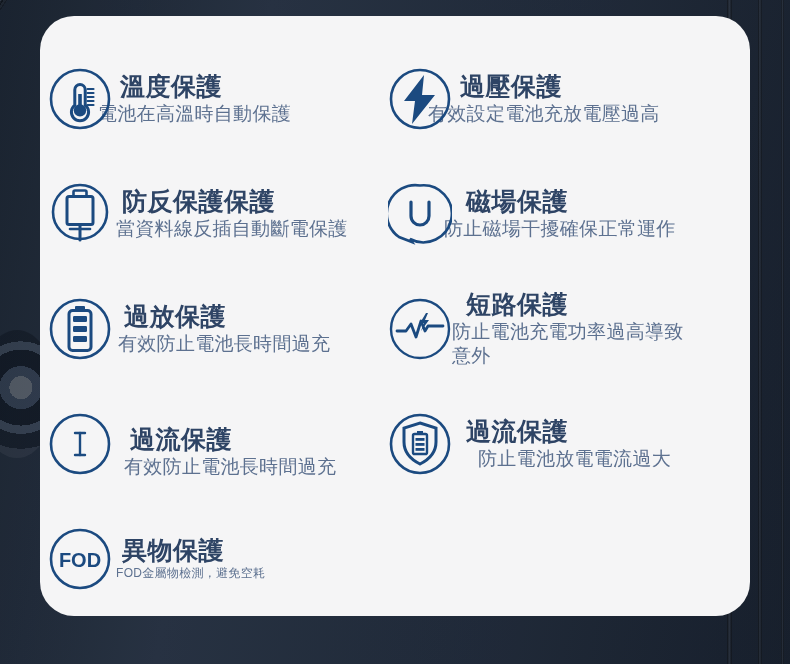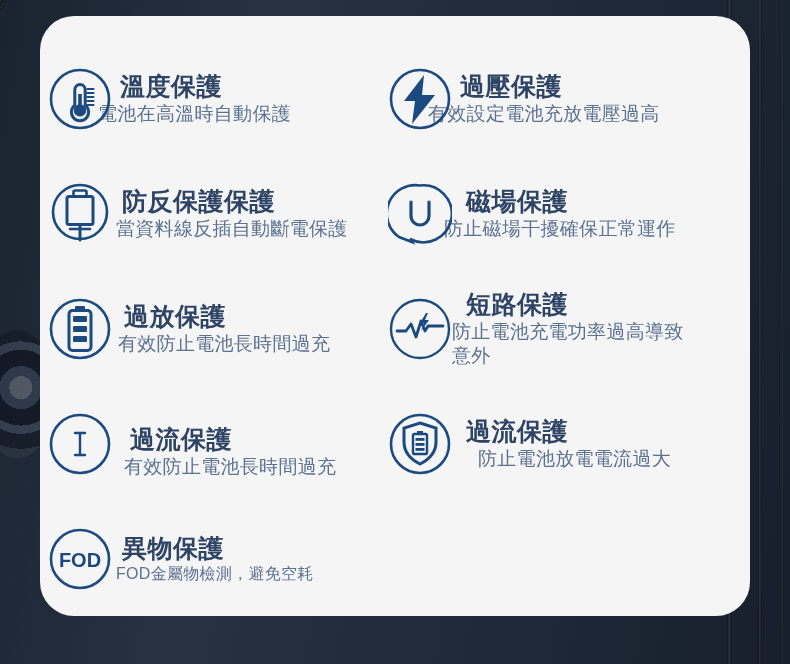--- a/index.html
+++ b/index.html
@@ -107,21 +107,21 @@
   .f-mag .fdesc       { margin-left: -22px; white-space: nowrap; }
   .f-charge .texts    { margin-left: 12px; }
   .f-charge .fdesc    { margin-left: -6px; white-space: nowrap; }
   .f-power .texts     { margin-left: 14px; }
   .f-power .fdesc     { margin-left: -14px; width: 250px; white-space: normal; }
   .f-current .texts   { margin-left: 18px; margin-top: 16px; }
   .f-current .fdesc   { margin-left: -6px; white-space: nowrap; }
   .f-discharge .texts { margin-left: 14px; }
   .f-discharge .fdesc { margin-left: 12px; white-space: nowrap; }
   .f-fod .texts       { margin-left: 10px; }
-  .f-fod .fdesc       { font-size: 16px; margin-left: -6px; white-space: nowrap; }
+  .f-fod .fdesc       { font-size: 12px; margin-left: -6px; white-space: nowrap; }
 </style>
 </head>
 <body>
 
 <div id="backdrop">
   <div class="wheel"></div>
   <div class="vstripe" style="right:58px;width:5px;"></div>
   <div class="vstripe" style="right:28px;width:4px;"></div>
   <div class="vstripe" style="right:6px;width:3px;"></div>
 </div>

